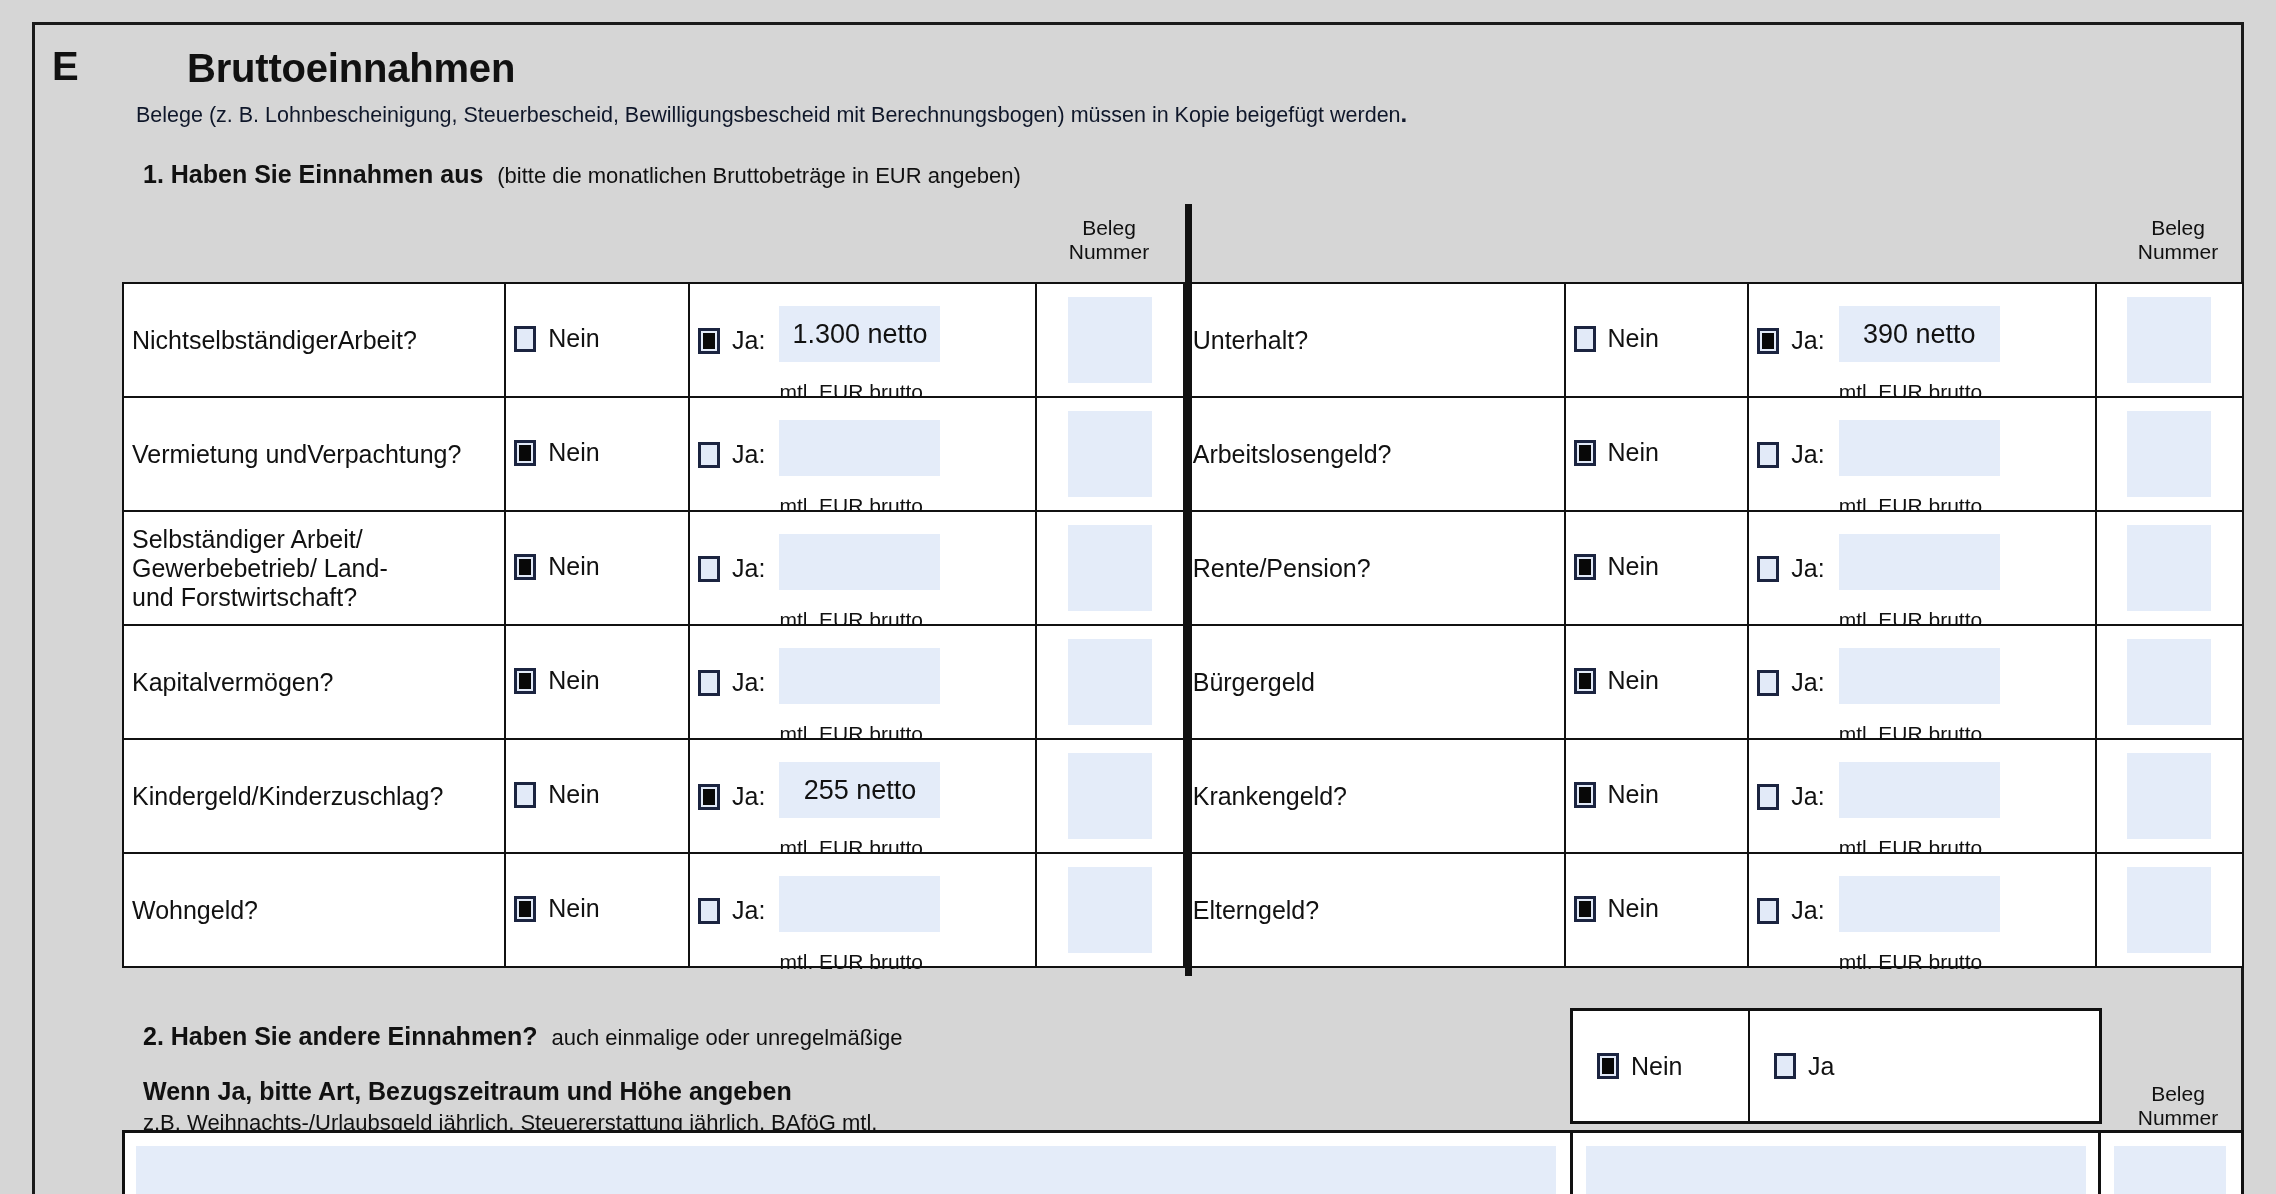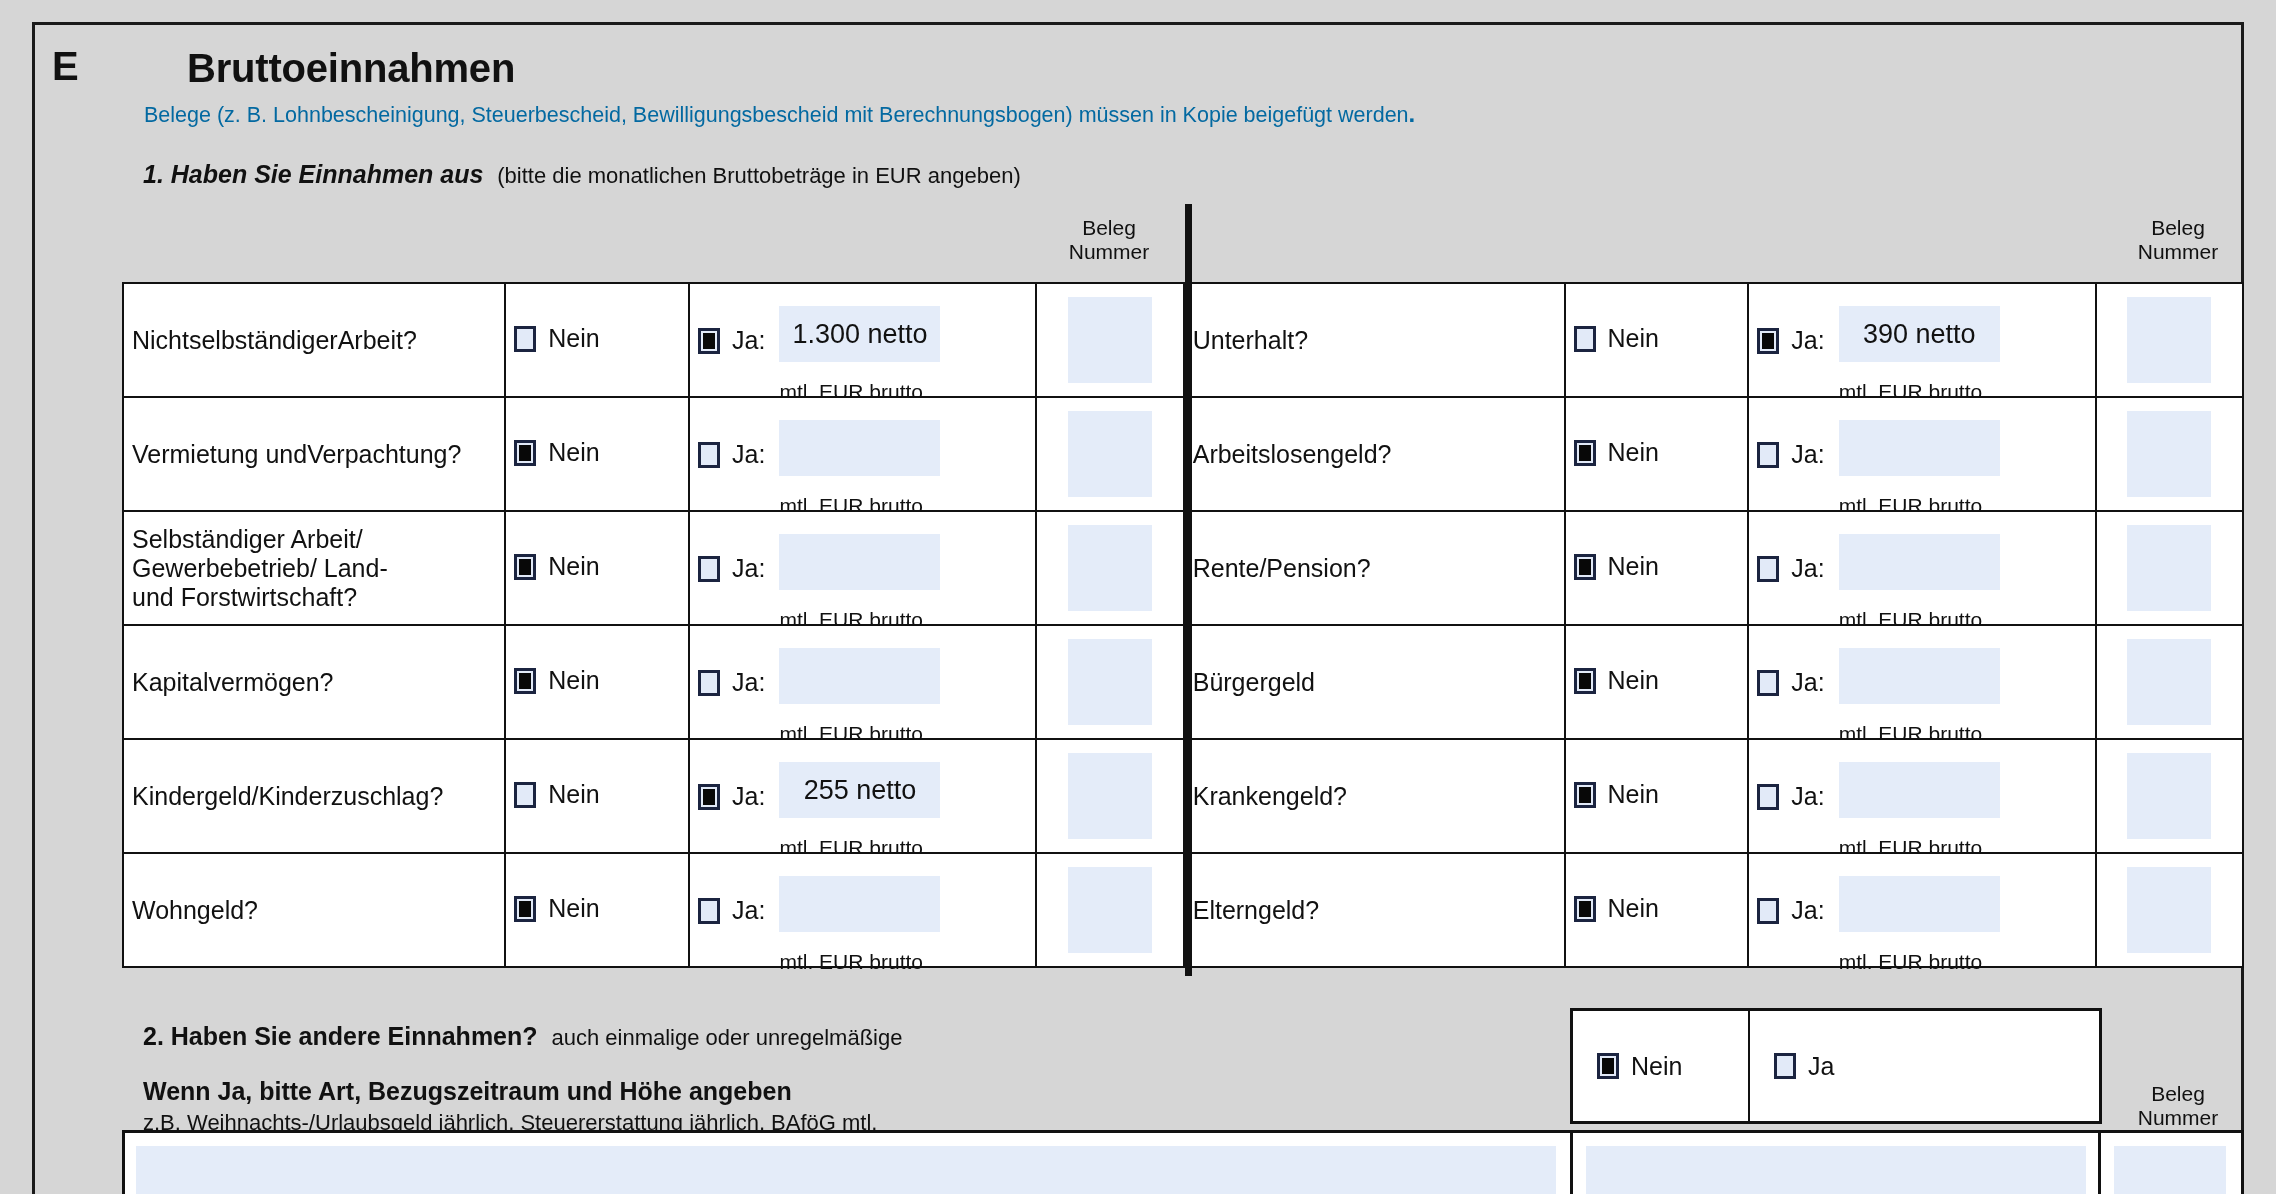--- a/index.html
+++ b/index.html
@@ -44,33 +44,33 @@
     color: #111; letter-spacing: .5px;
   }
   .title {
     position: absolute;
     left: 142px; top: 46px;
     font-size: 40px; font-weight: bold;
     color: #111; letter-spacing: -.2px; margin-left: 45px;
   }
   .subtitle {
     position: absolute;
-    left: 144px; top: 100px;
-    font-size: 21.5px; color: #0369a1;
+    left: 136px; top: 100px;
+    font-size: 21.5px; color: #0f172a;
     white-space: nowrap;
   }
   .subtitle .dot { font-weight: bold; font-size: 24px; }
 
   .q1 {
     position: absolute;
     left: 143px; top: 160px;
     font-size: 25px; color: #111;
     white-space: nowrap;
   }
-  .q1 b { font-weight: bold; font-style: italic; }
+  .q1 b { font-weight: bold; }
   .q1 span.note { font-size: 22px; font-weight: normal; }
 
   
   .colhead {
     position: absolute;
     font-size: 21px; color: #111;
     text-align: center; line-height: 1.12;
   }
   .colhead.left  { left: 1036px; top: 216px; width: 146px; }
   .colhead.right { left: 2112px; top: 216px; width: 132px; }

